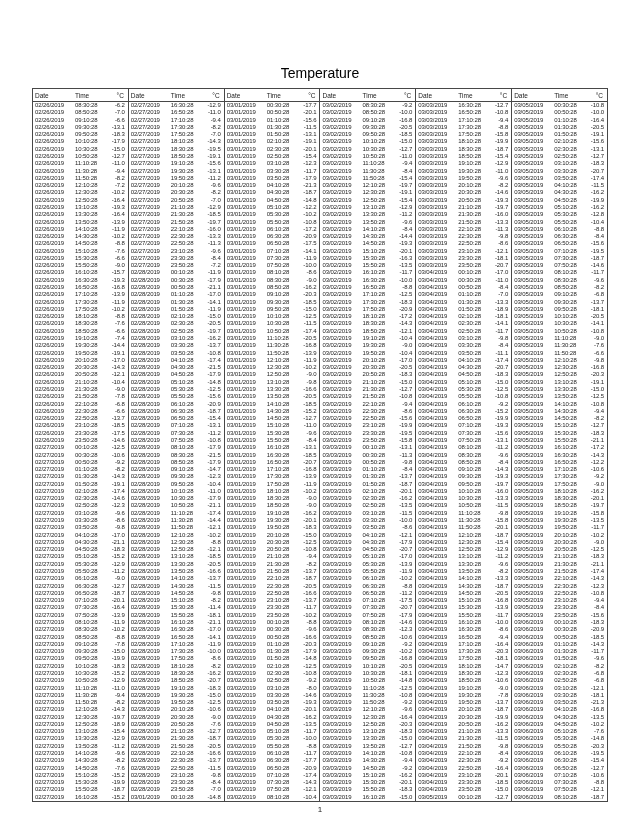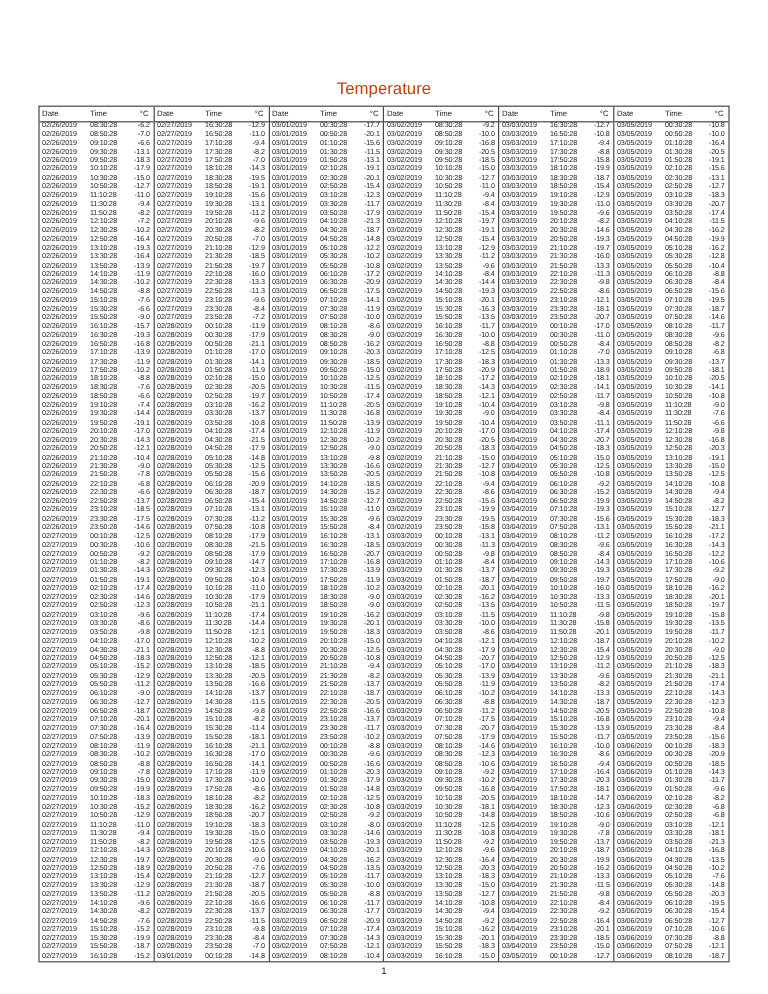--- a/index.html
+++ b/index.html
@@ -13,21 +13,21 @@
     position:relative;
     width:640px;height:828px;
     background:#ffffff;
     overflow:hidden;
   }
   .title{
     position:absolute;
     top:65px;left:0;width:100%;
     text-align:center;
     font-size:14px;
-    color:#c2410c;
+    color:#000000;
   }
   .temp-table{
     position:absolute;
     left:32px;top:88px;
     width:576px;
     display:flex;flex-direction:row;
     border:1px solid #474747;
     box-sizing:border-box;
     background:#fff;
   }

